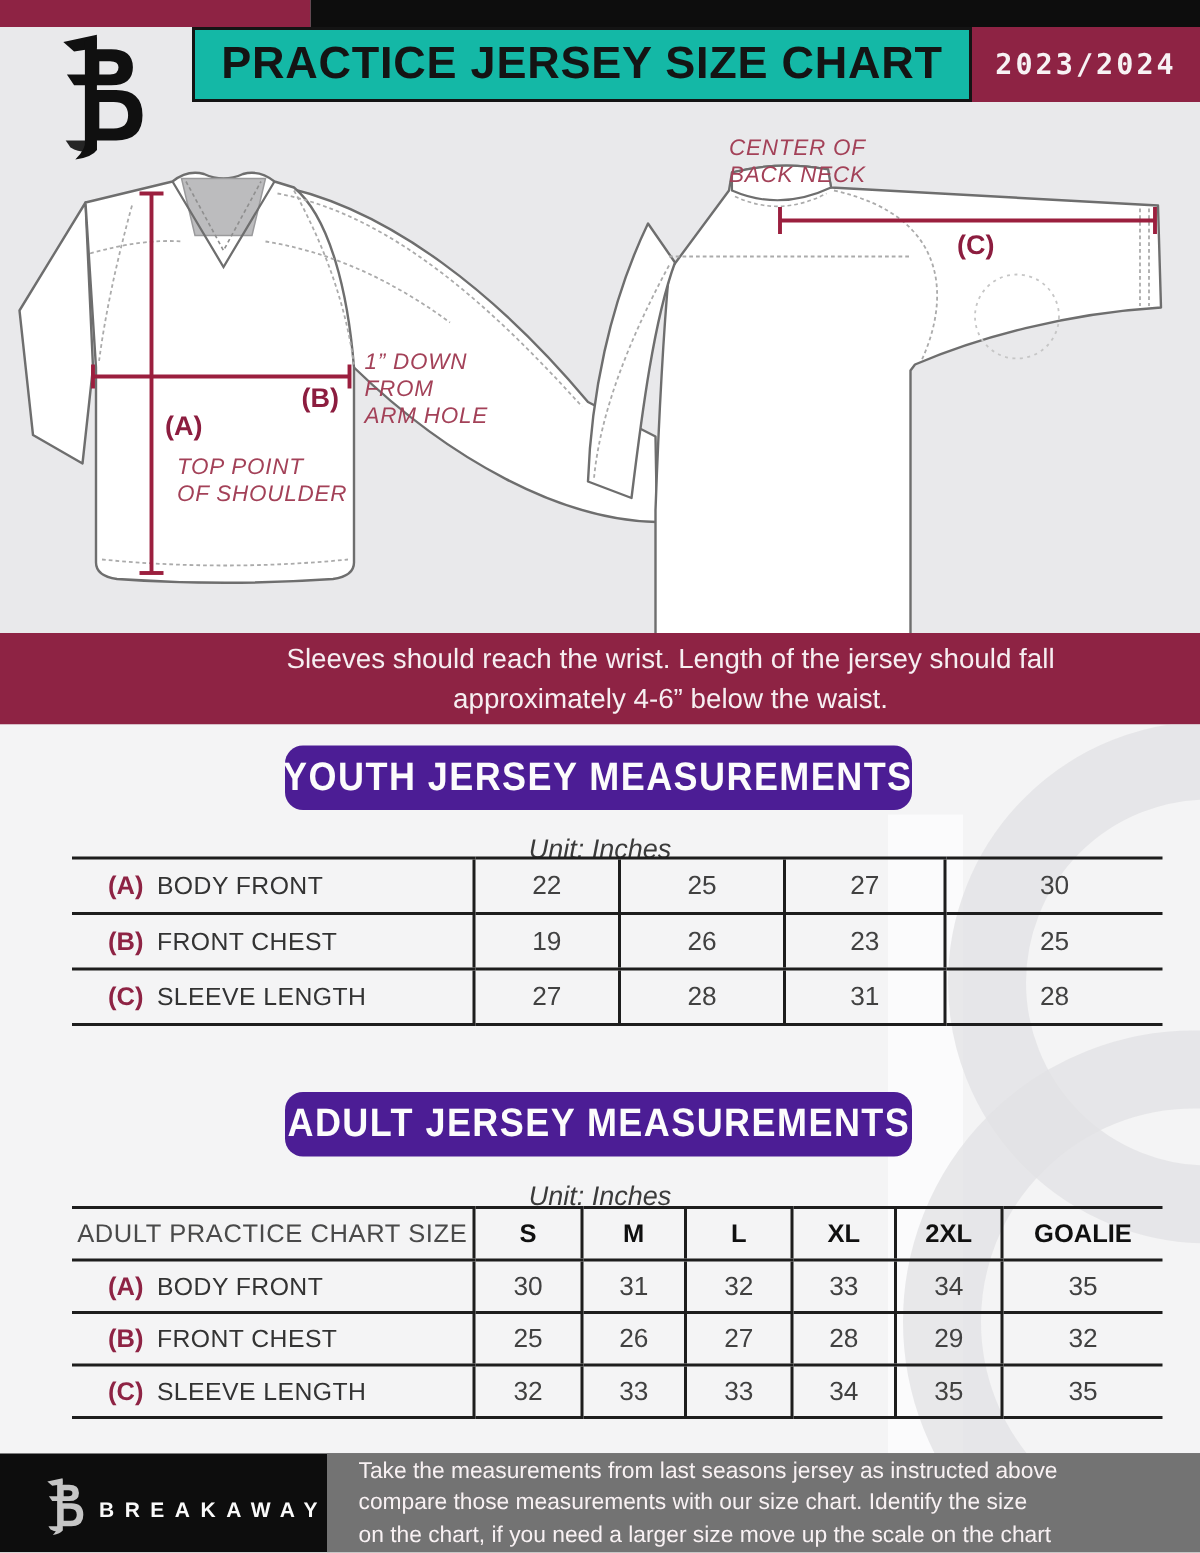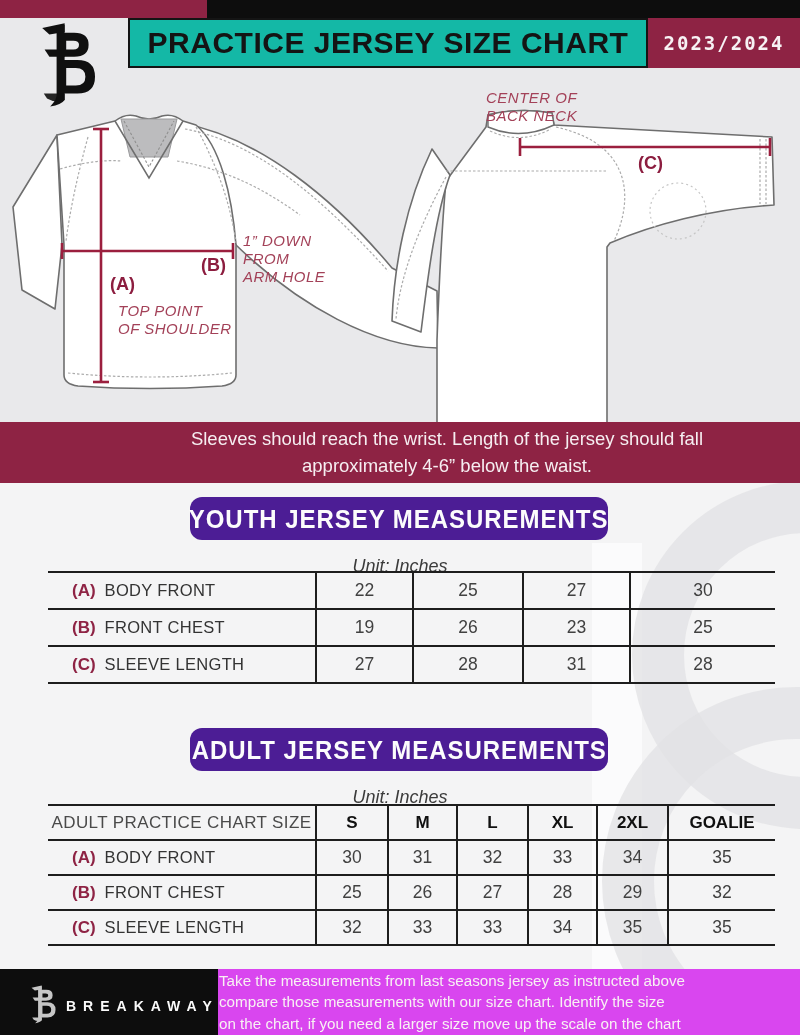--- a/index.html
+++ b/index.html
@@ -45,22 +45,22 @@
   table.size td.lbl{padding-left:24px;}
   .rowkey{color:#8e2344;font-weight:700;font-size:17px;margin-right:9px;}
   .rowname{color:#333;font-size:16.5px;letter-spacing:.3px;}
   .yt td{height:35px;}
   .at td{height:33px;}
 
   
   .footer-black{left:0;top:969px;width:800px;height:66px;background:#0d0d0d;}
   .brand{left:66px;top:969px;height:74px;display:flex;align-items:center;}
   .brand span{color:#fafafa;font-size:14px;font-weight:700;letter-spacing:7px;}
-  .footer-note{left:218px;top:969px;width:582px;height:66px;background:#d946ef;box-sizing:border-box;
-               padding:6px 10px 6px 1px;display:flex;flex-direction:column;justify-content:center;}
+  .footer-note{left:218px;top:969px;width:582px;height:66px;background:#737373;box-sizing:border-box;
+               padding:6px 10px 6px 21px;display:flex;flex-direction:column;justify-content:center;}
   .footer-note div{color:#f8f1f3;font-size:15.2px;line-height:21.5px;white-space:nowrap;}
 
   
   .mkey{font-family:"Liberation Sans",sans-serif;font-weight:700;font-size:18px;fill:#8c1d3f;}
   .mnote{font-family:"Liberation Sans",sans-serif;font-style:italic;font-size:15px;fill:#a34158;letter-spacing:.5px;}
 </style>
 </head>
 <body>
 
 <div class="page">

